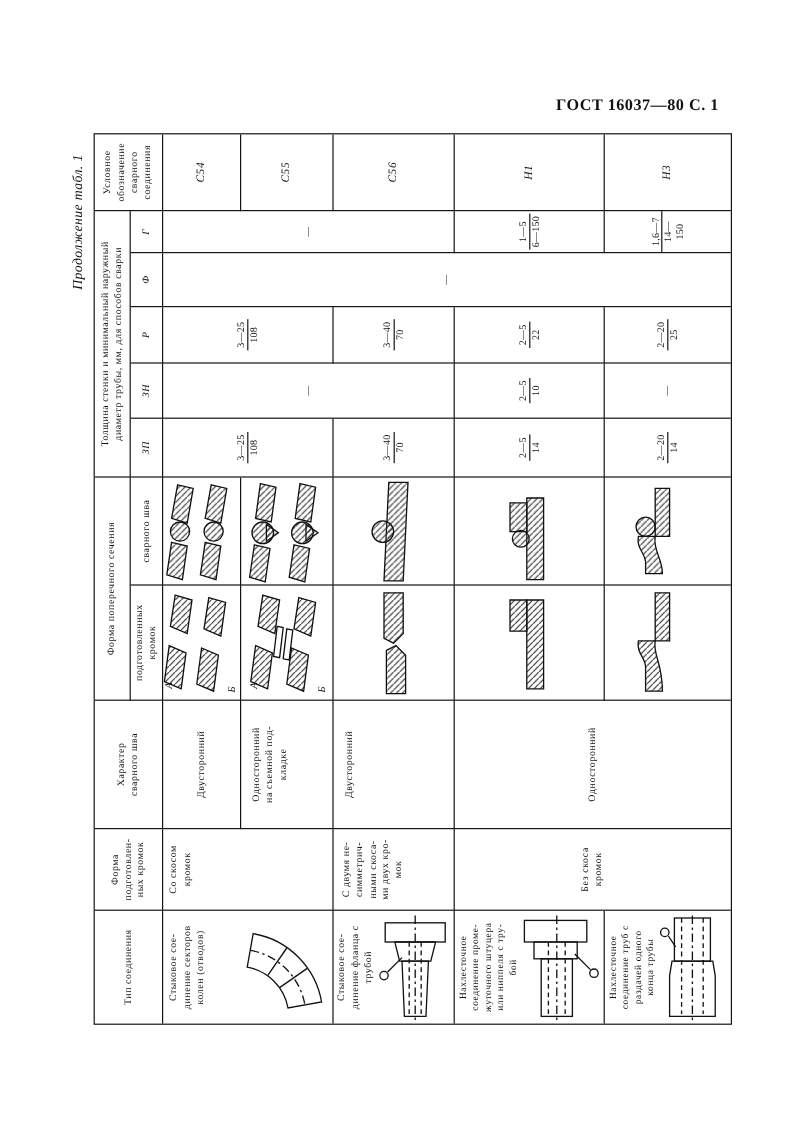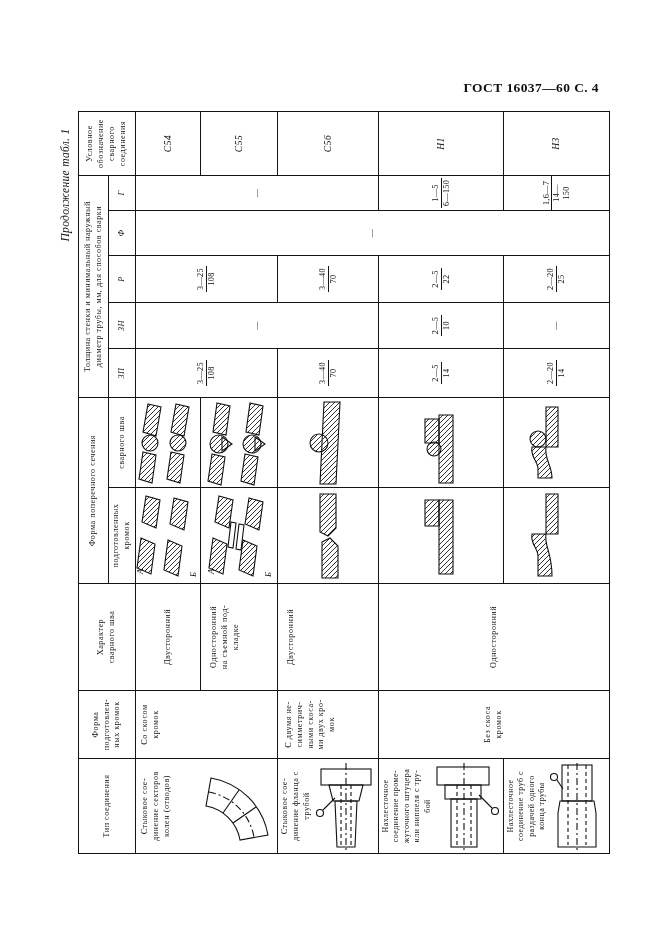--- a/index.html
+++ b/index.html
@@ -36,21 +36,21 @@
 <body>
 
 <svg width="0" height="0" style="position:absolute">
   <defs>
     <pattern id="h" width="5" height="5" patternUnits="userSpaceOnUse">
       <path d="M0 5 L5 0" stroke="#333" stroke-width="1"></path>
     </pattern>
   </defs>
 </svg>
 
-<div class="page-header">ГОСТ 16037—60 С. 4</div>
+<div class="page-header">ГОСТ 16037—80 С. 1</div>
 <div class="continuation">Продолжение табл. 1</div>
 
 <div id="tbl">
 
   <div class="cell" style="left:0;top:0;width:57px;height:64px">
     <div class="rot" style="width: 63px; height: 56px;">Условное
 обозначение
 сварного
 соединения</div>
   </div>

